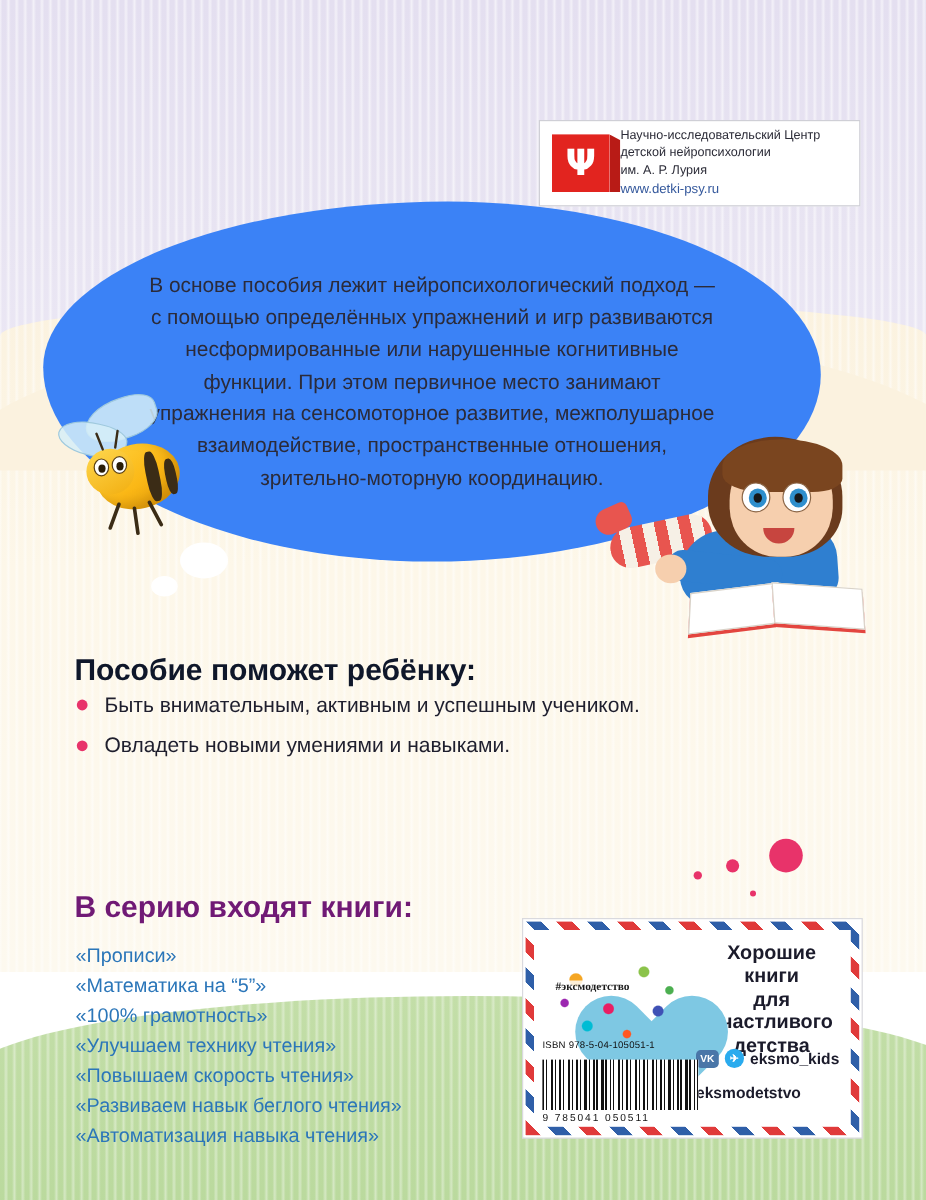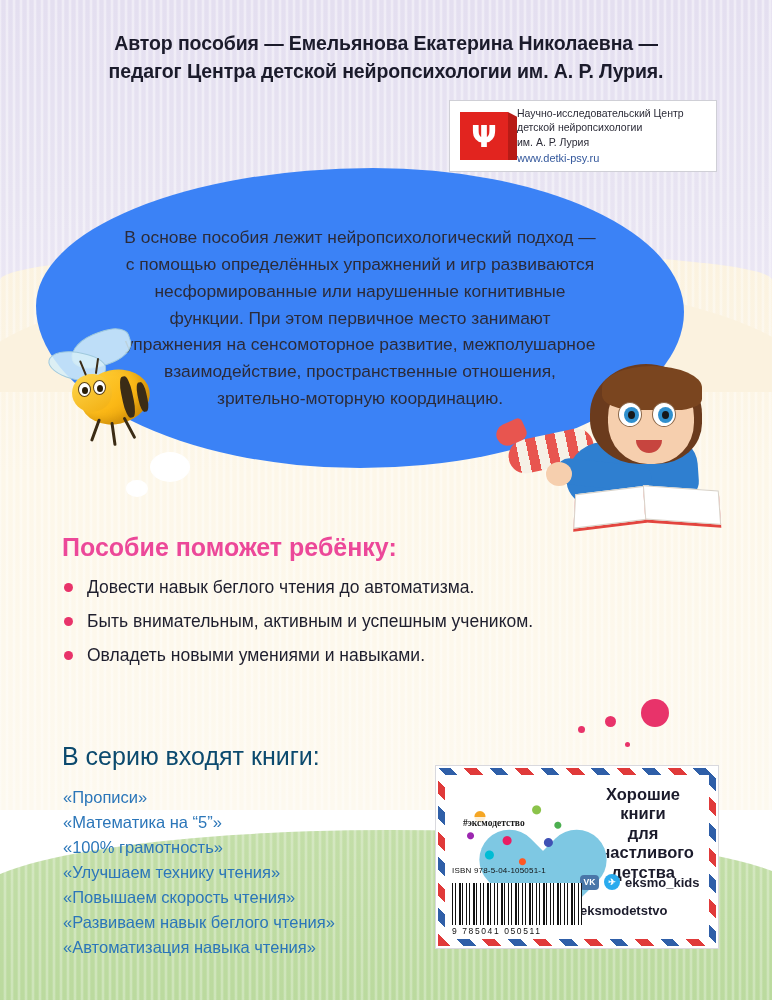--- a/index.html
+++ b/index.html
@@ -207,37 +207,37 @@
   }
   .girl .book-right {
     position: absolute; left: 150px; top: 130px; width: 76px; height: 34px;
     background: #ffffff; border: 1px solid #d8d2c8;
     transform: rotate(4deg) skewX(8deg);
     box-shadow: 0 3px 0 #e3453f;
   }
 
   
   .sec-help-title {
-    position: absolute; left: 62px; top: 533px;
-    font-size: 25px; font-weight: bold; color: #ec4899;
+    position: absolute; left: 62px; top: 545px;
+    font-size: 25px; font-weight: bold; color: #0f172a;
   }
   .help-list { position: absolute; left: 64px; top: 576px; width: 640px; }
   .help-item {
     display: flex; align-items: flex-start; margin-bottom: 11.5px;
   }
   .help-bullet {
     width: 9px; height: 9px; border-radius: 50%; background: #e8336a;
     margin-top: 7px; margin-right: 14px; flex: none;
   }
   .help-text { font-size: 17.5px; color: #1f1f2e; line-height: 1.28; }
 
   
   .sec-series-title {
     position: absolute; left: 62px; top: 742px;
-    font-size: 25px; font-weight: normal; color: #0c4a6e;
+    font-size: 25px; font-weight: bold; color: #701a75;
   }
   .series-list { position: absolute; left: 63px; top: 785px; width: 400px; }
   .series-item { font-size: 16.5px; color: #2b76b9; line-height: 1.52; white-space: nowrap; }
 
   
   .dot { position: absolute; border-radius: 50%; background: #e8336a; }
   .dot-a { left: 641px; top: 699px; width: 28px; height: 28px; }
   .dot-b { left: 605px; top: 716px; width: 11px; height: 11px; }
   .dot-c { left: 578px; top: 726px; width: 7px; height: 7px; }
   .dot-d { left: 625px; top: 742px; width: 5px; height: 5px; }
@@ -329,24 +329,20 @@
 </head>
 <body>
 
 <div class="page">
 
   <div class="bg-top"></div>
   <div class="bg-cream"></div>
   <div class="bg-cream-wave"></div>
   <div class="bg-green"></div>
 
-  <div class="header">
-    <div class="header-line">Автор пособия — Емельянова Екатерина Николаевна —</div>
-    <div class="header-line">педагог Центра детской нейропсихологии им. А. Р. Лурия.</div>
-  </div>
 
   <div class="logo-box">
     <div class="logo-cube">
       <div class="glyph">Ψ</div>
       <div class="fold"></div>
     </div>
     <div class="logo-text">
       <div>Научно-исследовательский Центр</div>
       <div>детской нейропсихологии</div>
       <div>им. А. Р. Лурия</div>
@@ -397,24 +393,20 @@
     <div class="mouth"></div>
     <div class="hand"></div>
     <div class="book-left"></div>
     <div class="book-right"></div>
   </div>
 
   <div class="sec-help-title">Пособие поможет ребёнку:</div>
   <div class="help-list">
     <div class="help-item">
       <div class="help-bullet"></div>
-      <div class="help-text">Довести навык беглого чтения до автоматизма.</div>
-    </div>
-    <div class="help-item">
-      <div class="help-bullet"></div>
       <div class="help-text">Быть внимательным, активным и успешным учеником.</div>
     </div>
     <div class="help-item">
       <div class="help-bullet"></div>
       <div class="help-text">Овладеть новыми умениями и навыками.</div>
     </div>
   </div>
 
   <div class="dot dot-a"></div>
   <div class="dot dot-b"></div>

